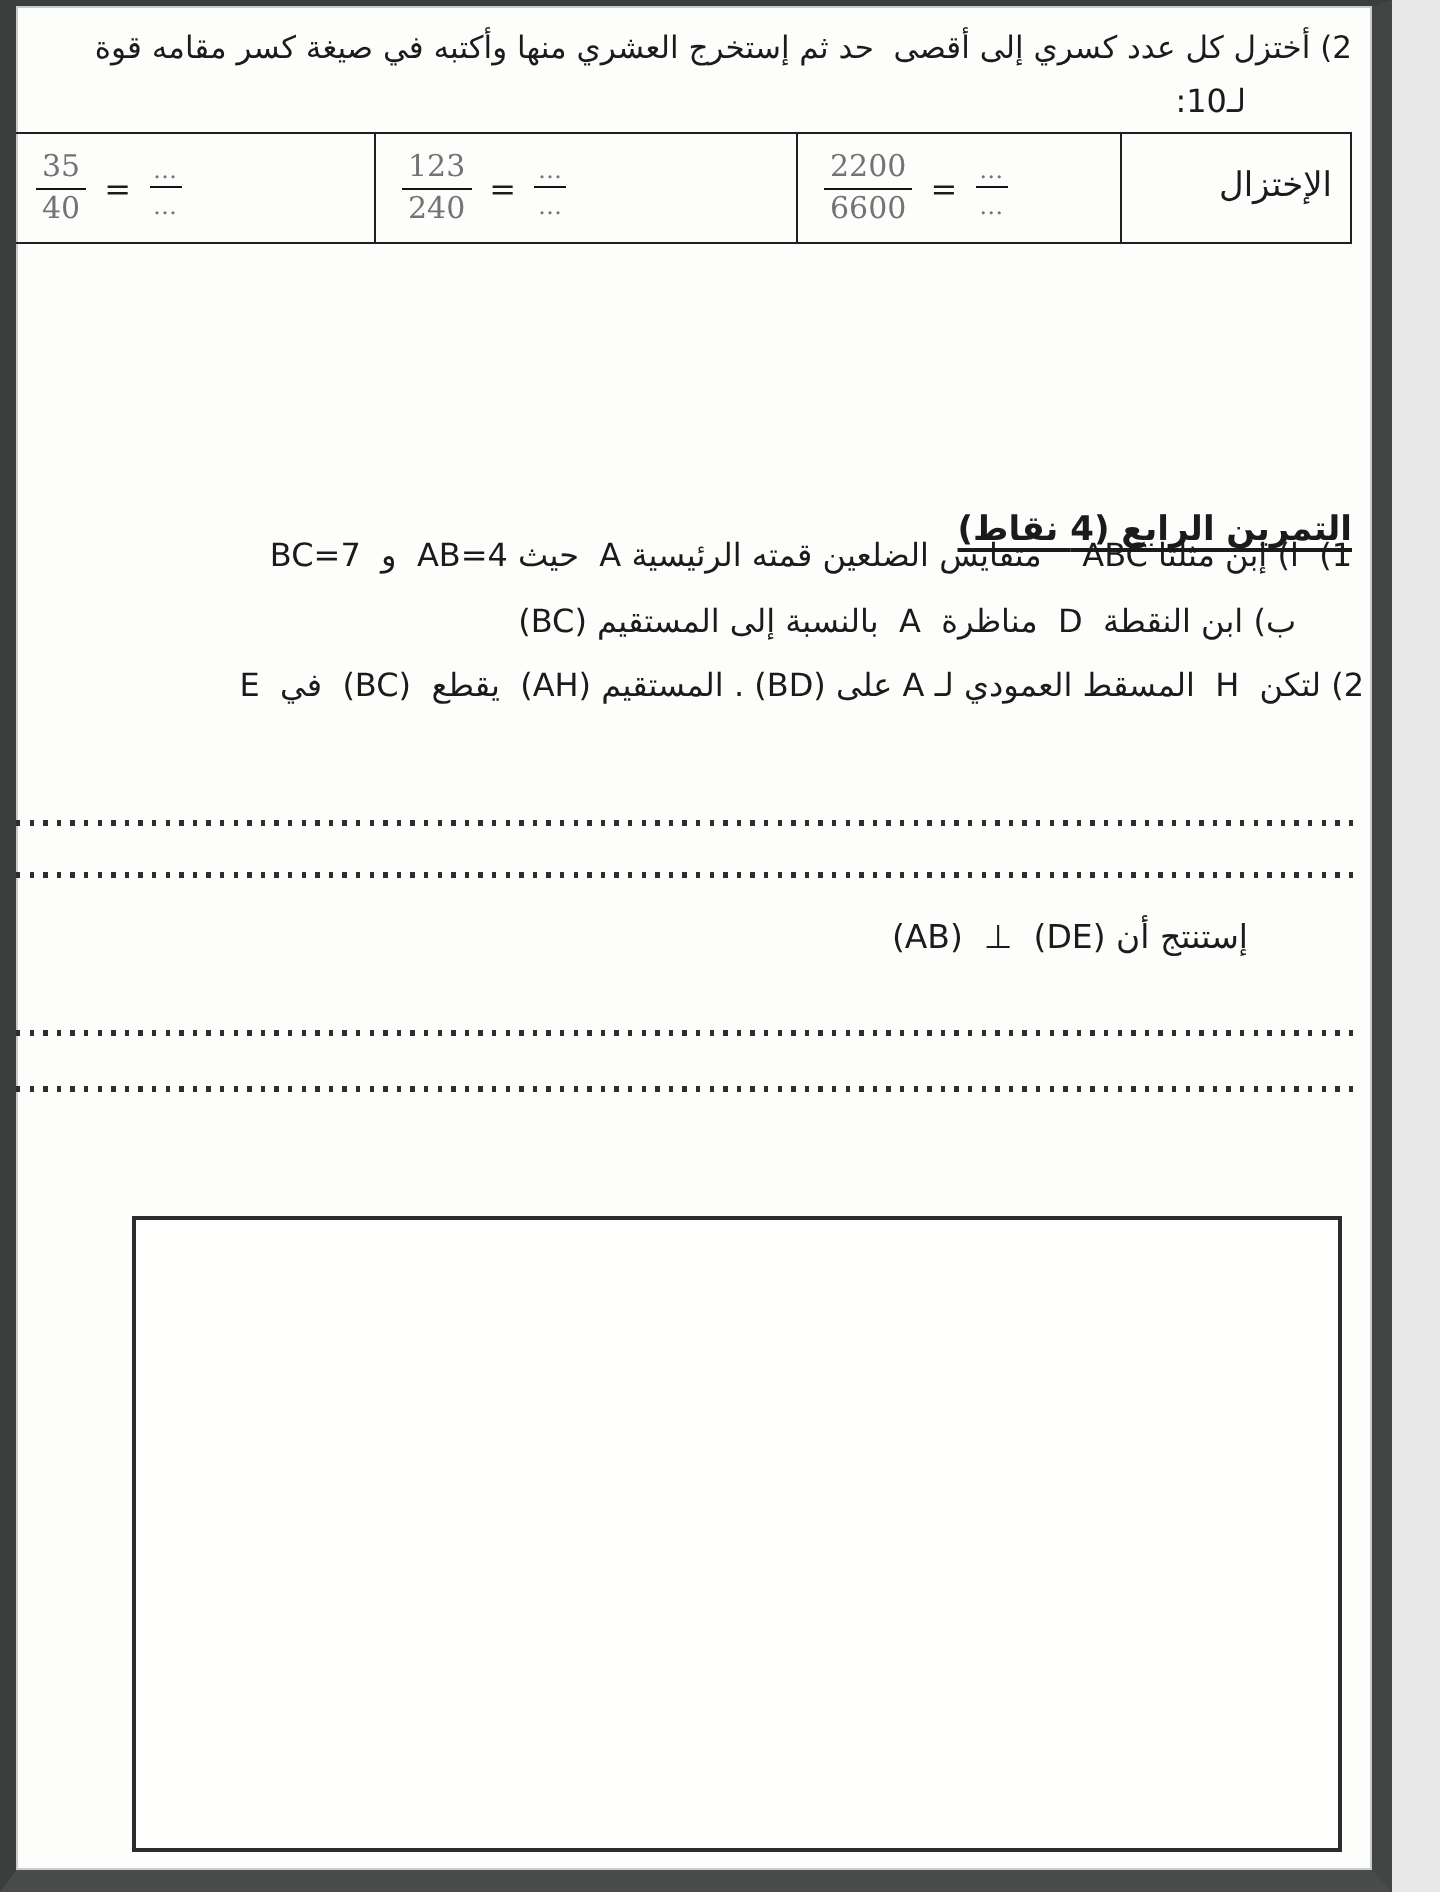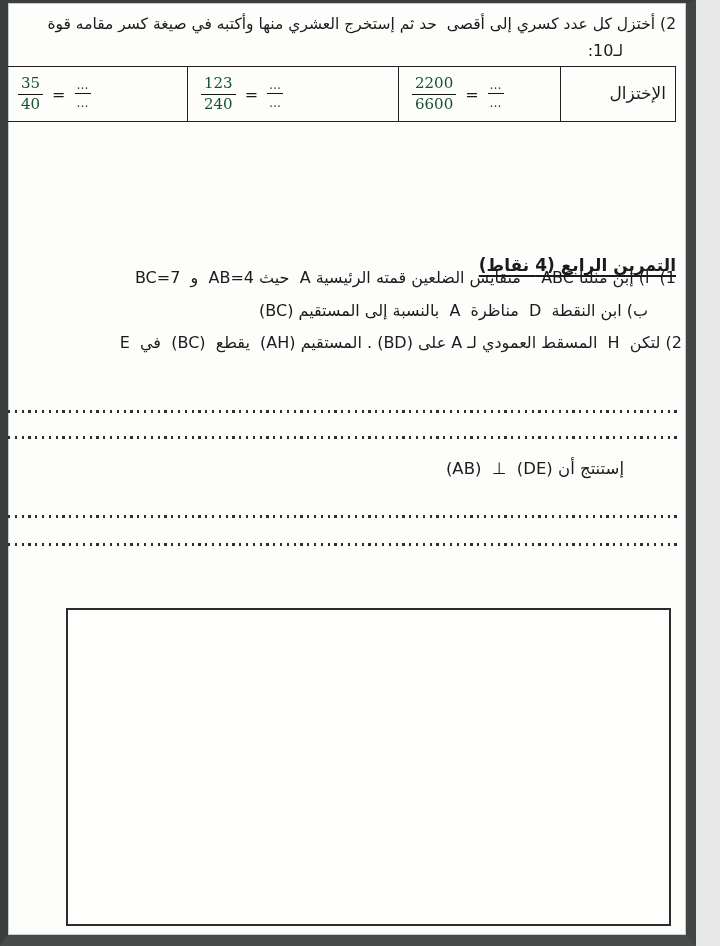--- a/index.html
+++ b/index.html
@@ -27,21 +27,21 @@
     position:absolute; top:63px; right:10px;
     width:671px; border-collapse:collapse; table-layout:fixed;
     direction:rtl;
   }
   .rtable td { border:1.6px solid #1f1f1f; padding:0; vertical-align:middle; }
   .rtable tr.r1 td { height:55px; }
   .rtable tr.r2 td { height:57px; }
   td.label-cell { padding-right:9px; font-size:17px; line-height:1.25; white-space:pre-line; text-align:right; }
   td.frac-cell { direction:ltr; text-align:left; padding-left:13px; }
   .frac { display:inline-flex; flex-direction:column; align-items:center; vertical-align:middle;
-          font-family:"DejaVu Serif", serif; font-size:15px; line-height:1.15; color:#14532d; }
+          font-family:"DejaVu Serif", serif; font-size:15px; line-height:1.15; color:#737373; }
   .frac .num { border-bottom:1.5px solid #141414; padding:0 3px 1px; }
   .frac .den { padding-top:1px; }
   .frac.ans { font-size:12px; line-height:1; }
   .frac.ans .num { padding:0 2px 2px; min-width:13px; text-align:center; }
   .frac.ans .den { padding-top:3px; }
   .eq { display:inline-block; margin:0 9px; font-family:"DejaVu Serif", serif; font-size:16px; vertical-align:middle; }
 
   .ex-title { top:226px; right:10px; font-size:17px; font-weight:bold;
               text-decoration:underline; text-underline-offset:4px; text-decoration-thickness:1.5px;margin-top:25px; }
   .l1 { top:265px; right:10px; }

